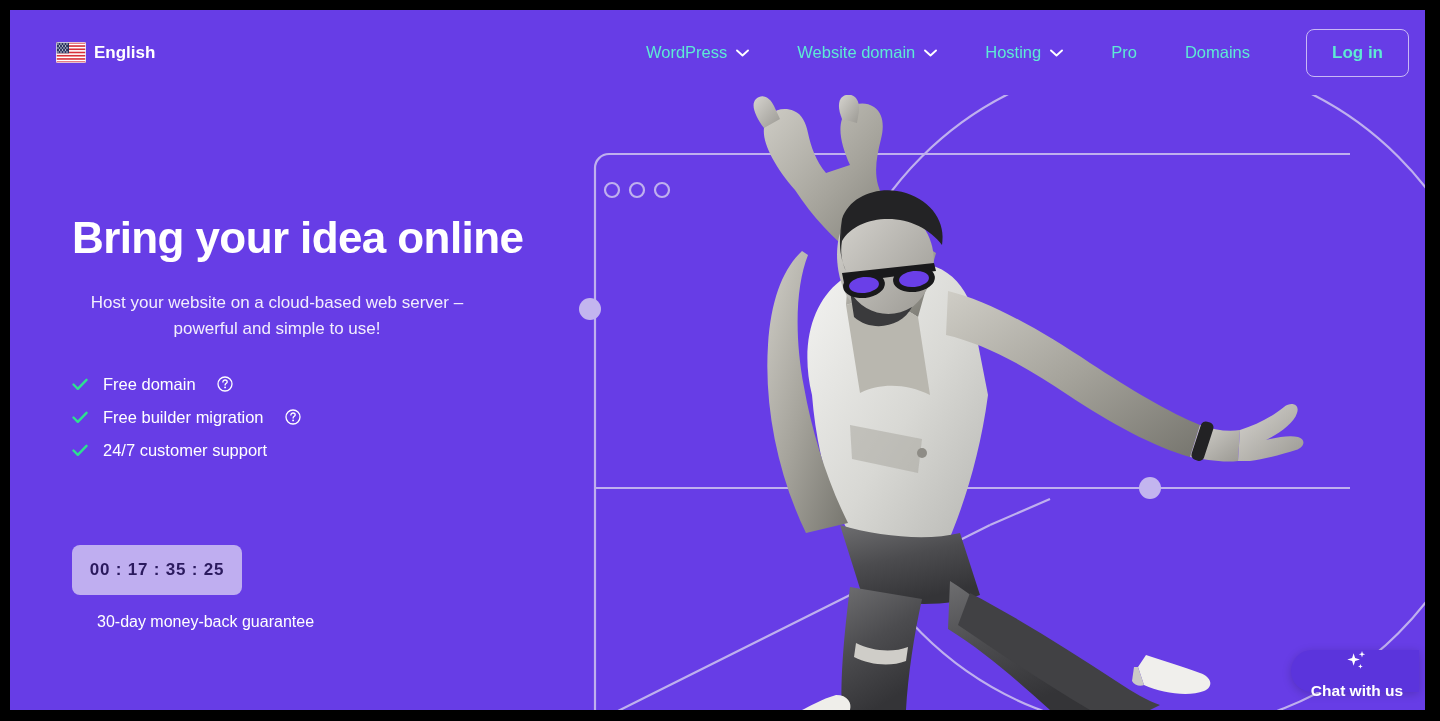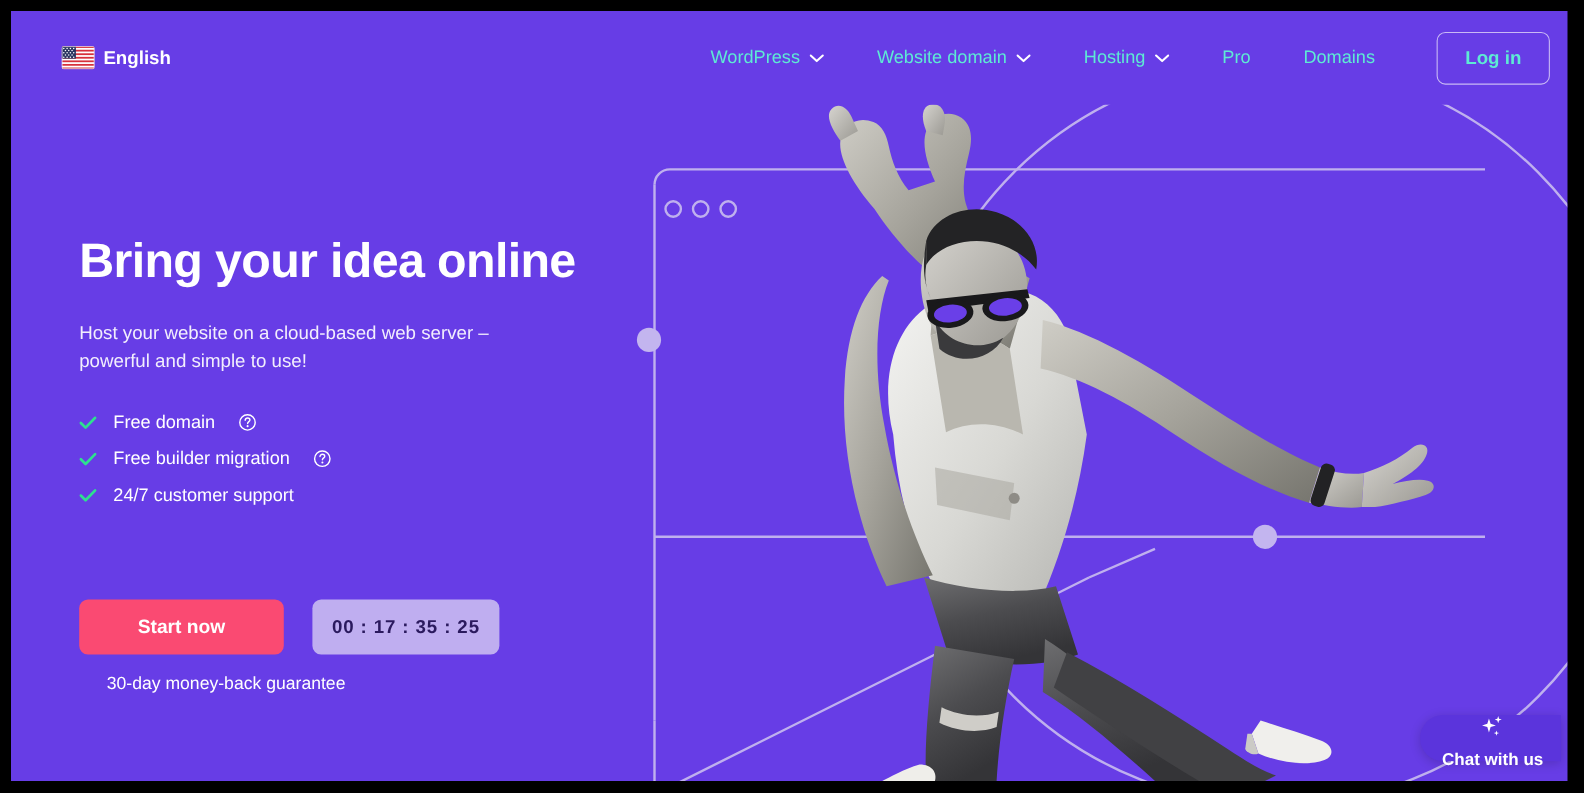--- a/index.html
+++ b/index.html
@@ -122,20 +122,21 @@
     margin-top: 118px;
     line-height: 1.12;
   }
 
   #subhead {
     color: #F2EEFD;
     font-size: 17px;
     line-height: 1.52;
     margin-top: 28px;
     max-width: 410px;
+    text-align: center;
   }
 
   #features {
     margin-top: 33px;
     list-style: none;
   }
   .feat {
     display: flex;
     align-items: center;
     gap: 15px;
@@ -467,21 +468,20 @@
         <span>
           <svg class="tick" viewBox="0 0 16 13" xmlns="http://www.w3.org/2000/svg">
             <path d="M1.5,6.5 L5.8,10.8 L14.5,1.8" fill="none" stroke="#2EE08F" stroke-width="2.4" stroke-linecap="round" stroke-linejoin="round"></path>
           </svg>
         </span>
         <span class="feat-label">24/7 customer support</span>
       </li>
     </ul>
 
     <div id="cta-row">
-      <button id="start-btn">Start now</button>
       <div id="timer">00 : 17 : 35 : 25</div>
     </div>
 
     <div id="guarantee">30-day money-back guarantee</div>
   </div>
 
   <div id="chat">
     <span>
       <svg class="spark" viewBox="0 0 22 22" xmlns="http://www.w3.org/2000/svg">
         <path d="M7.6,3.2 L9.1,8.0 L13.9,9.5 L9.1,11.0 L7.6,15.8 L6.1,11.0 L1.3,9.5 L6.1,8.0 Z" fill="#ffffff"></path>

